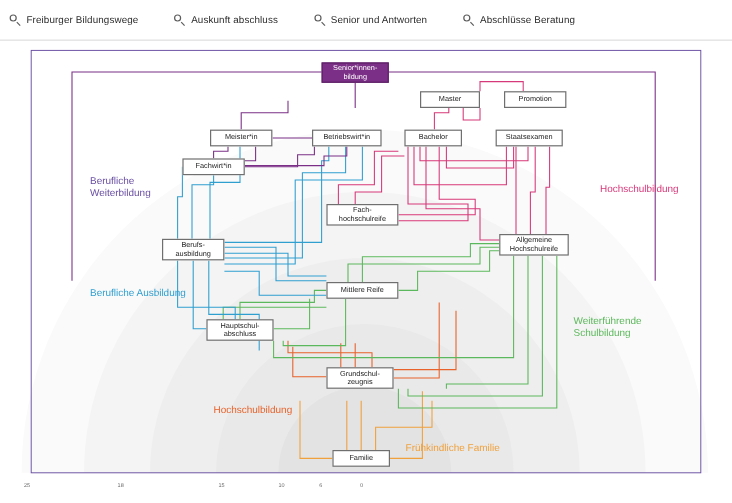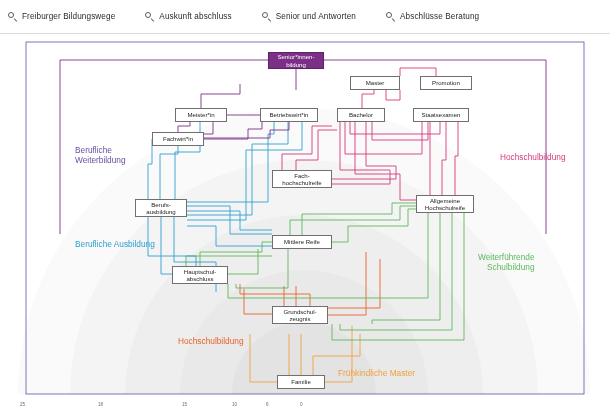--- a/index.html
+++ b/index.html
@@ -257,24 +257,24 @@
     <div class="node" style="left:172px; top:232px; width:56px; height:18px;"><span>Hauptschul-
 abschluss</span></div>
     <div class="node" style="left:272px; top:272px; width:56px; height:18px;"><span>Grundschul-
 zeugnis</span></div>
     <div class="node" style="left:277px; top:341px; width:48px; height:14px;"><span>Familie</span></div>
 
     <div class="zone" style="left:75px;  top:111px; color:#6a4fa3;">Berufliche
 Weiterbildung</div>
     <div class="zone" style="left:500px; top:118px; color:#d6397a;">Hochschulbildung</div>
     <div class="zone" style="left:75px;  top:205px; color:#2f9fd0;">Berufliche Ausbildung</div>
-    <div class="zone" style="left:478px; top:218px; color:#5cb85c;text-align:right;">Weiterführende
+    <div class="zone" style="left:478px; top:228px; color:#5cb85c;">Weiterführende
 Schulbildung</div>
     <div class="zone" style="left:178px; top:302px; color:#e8622a;">Hochschulbildung</div>
-    <div class="zone" style="left:338px; top:334px; color:#f0a13c;">Frühkindliche Master</div>
+    <div class="zone" style="left:338px; top:334px; color:#f0a13c;">Frühkindliche Familie</div>
 
     <div class="tick" style="left:20px;  top:368px;">25</div>
     <div class="tick" style="left:98px;  top:368px;">18</div>
     <div class="tick" style="left:182px; top:368px;">15</div>
     <div class="tick" style="left:232px; top:368px;">10</div>
     <div class="tick" style="left:266px; top:368px;">6</div>
     <div class="tick" style="left:300px; top:368px;">0</div>
 
   </div>
 </div>

